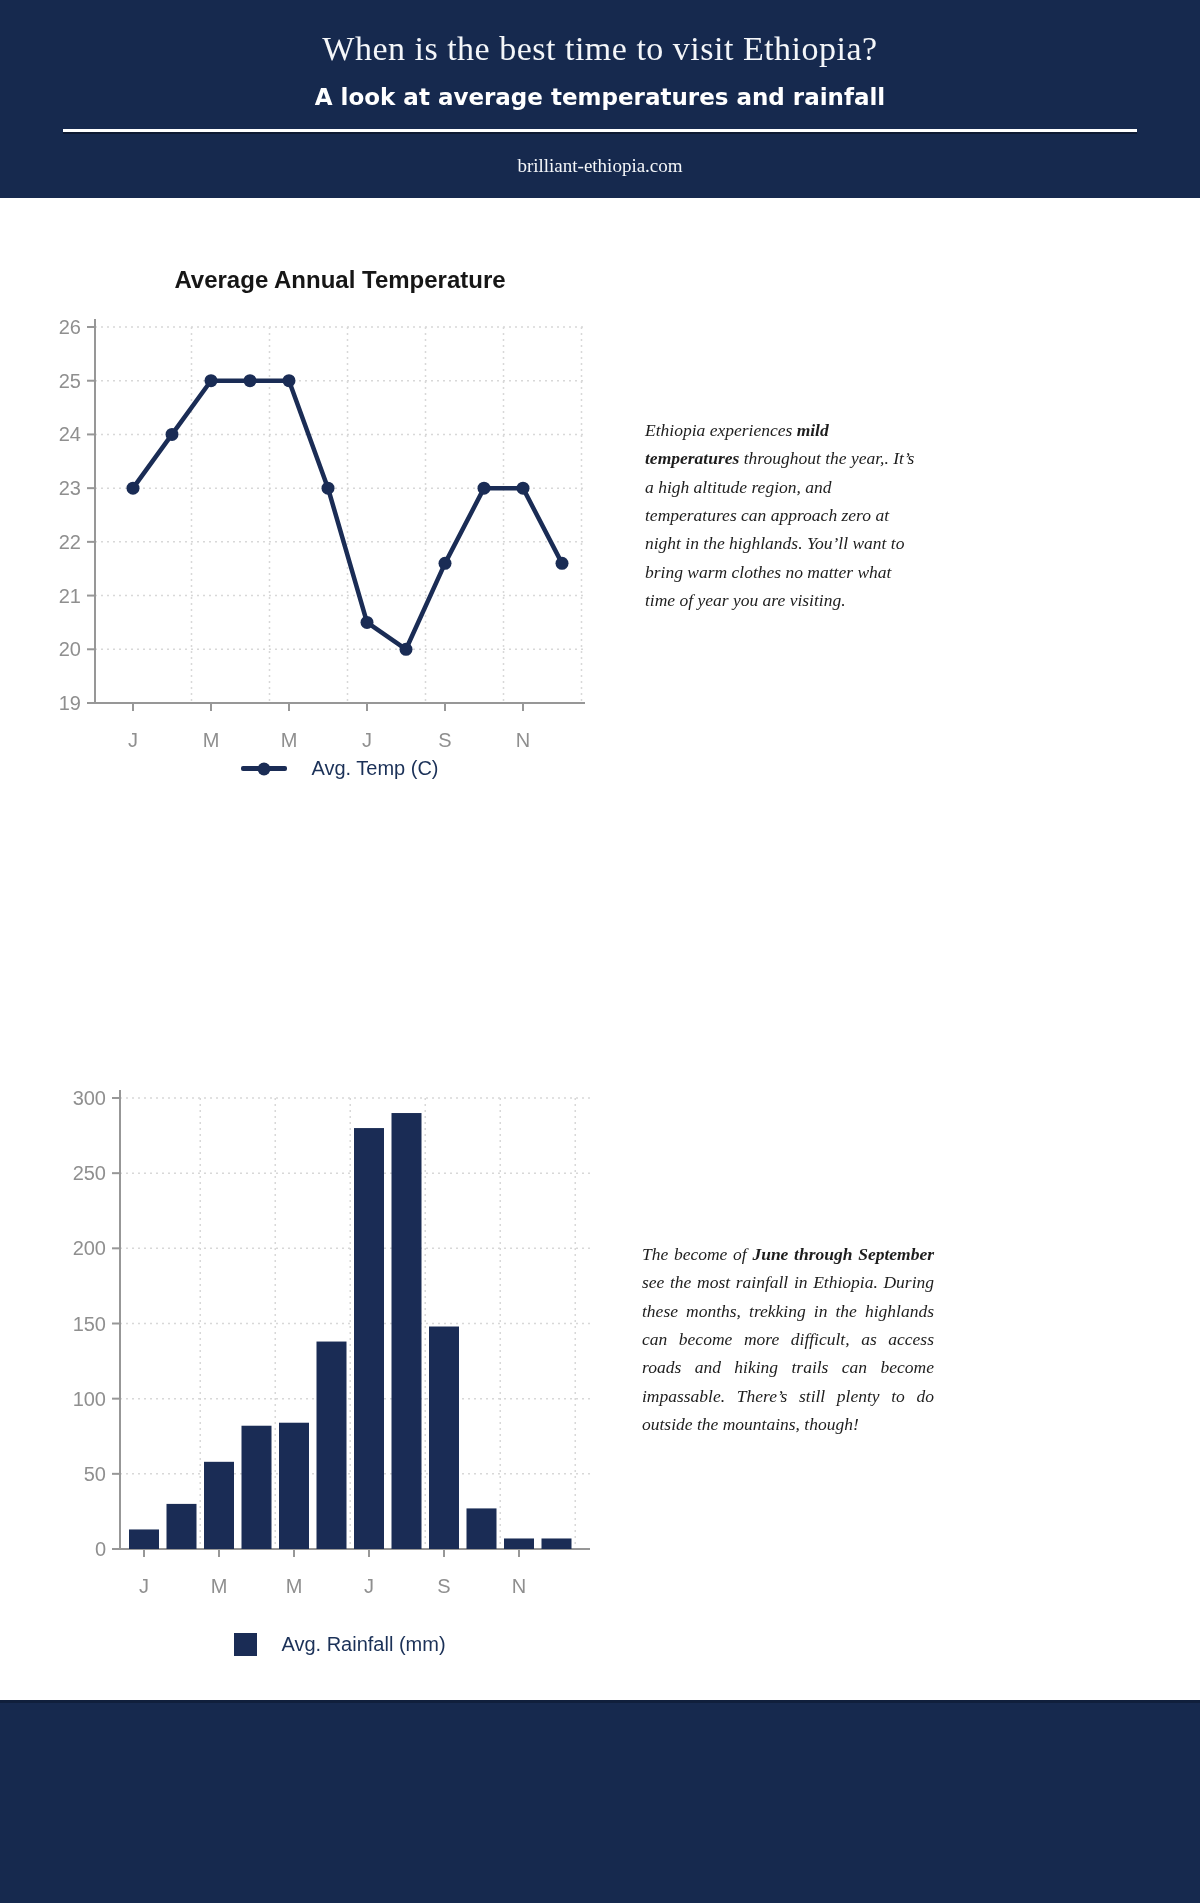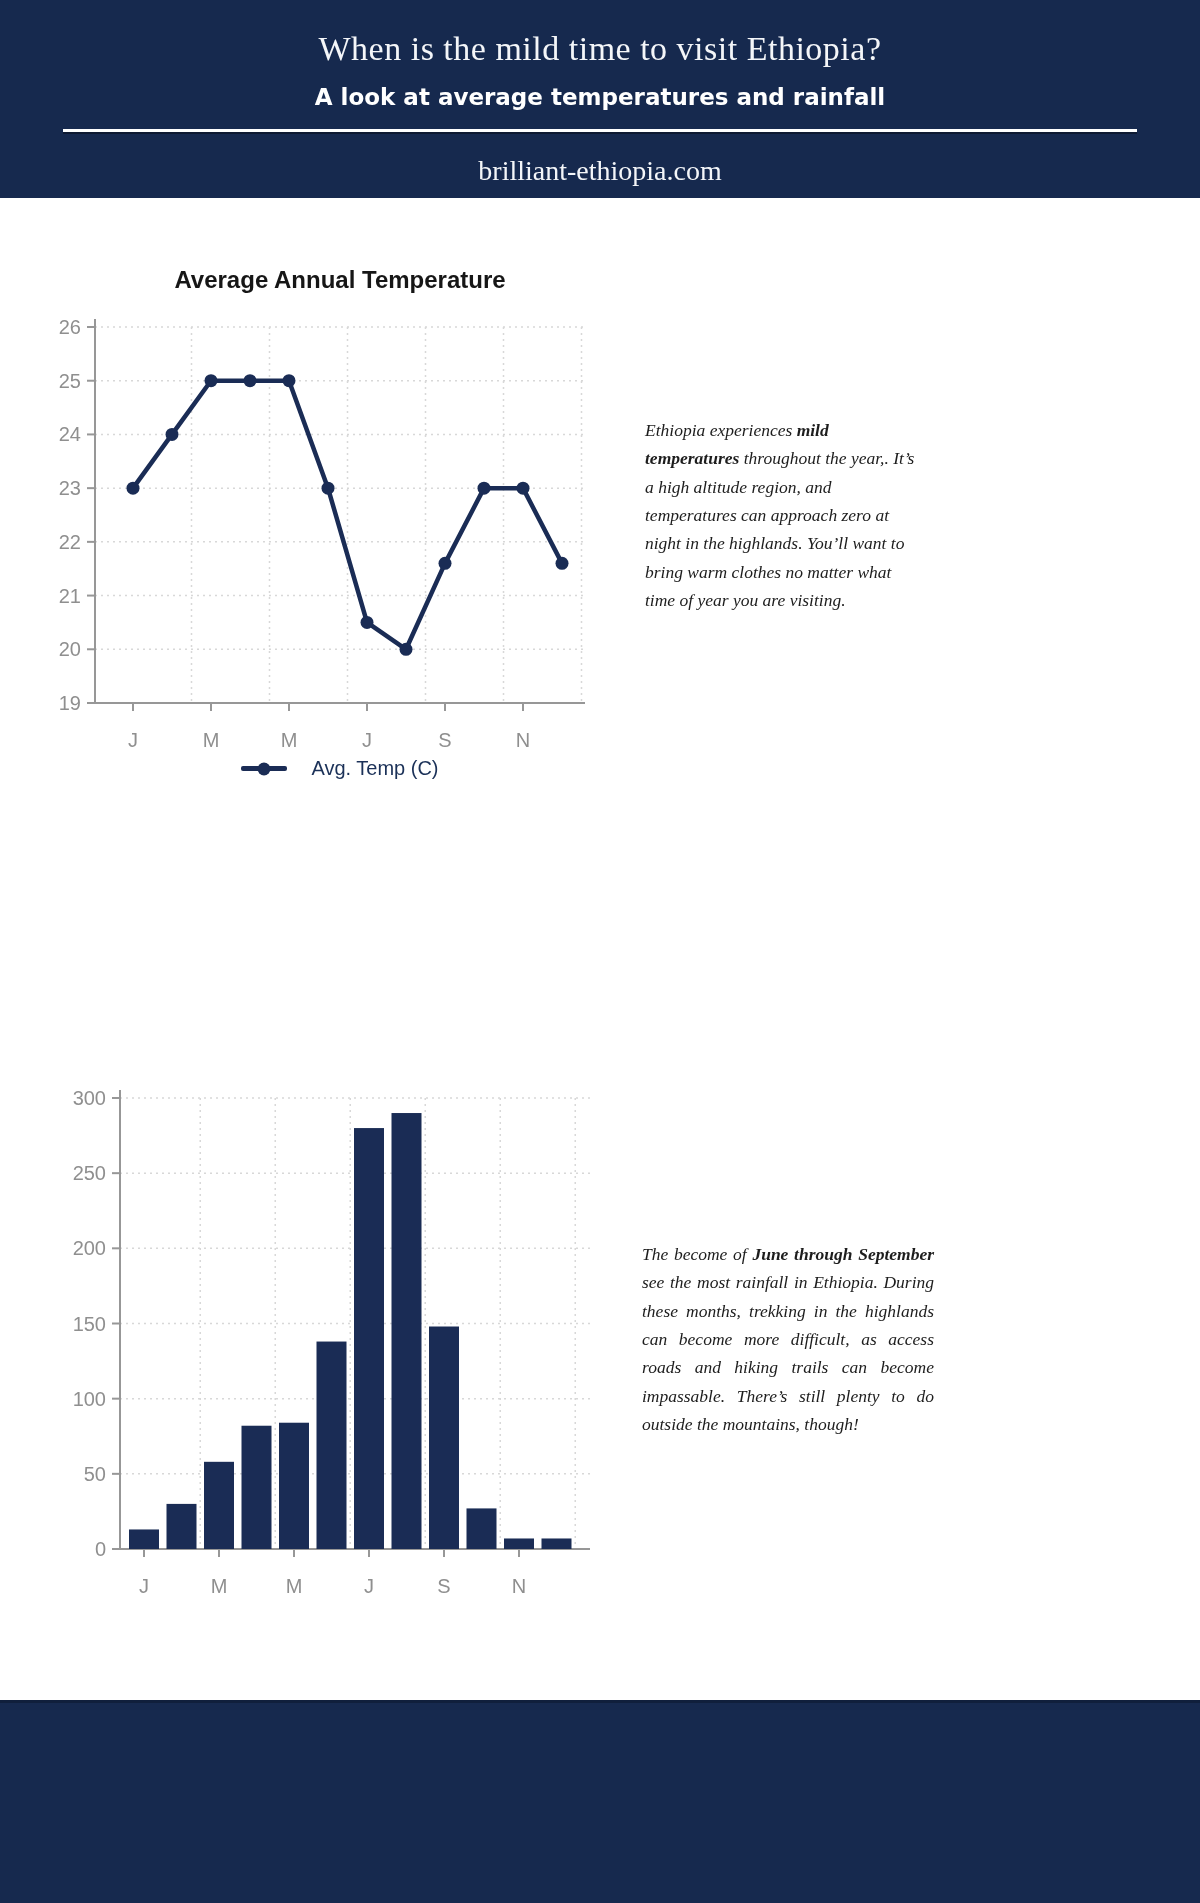--- a/index.html
+++ b/index.html
@@ -20,21 +20,21 @@
   .hero .subtitle {
     margin-top:16px; font-family:cursive, "DejaVu Sans", sans-serif;
     font-size:23px; font-weight:600; color:#ffffff;
   }
   .hero .rule {
     position:absolute; left:63px; right:63px; top:129px; height:3px;
     background:#ffffff; box-shadow:0 2px 0 rgba(0,0,0,0.35);
   }
   .hero .site {
     position:absolute; top:155px; left:0; width:100%;
-    font-family:"Liberation Serif", serif; font-size:28px;
+    font-family:"Liberation Serif", serif; font-size:19px;
   }
   
   .chart-title {
     position:absolute; width:560px; text-align:center;
     font-family:Liberation Sans, sans-serif; font-weight:700; font-size:24px; color:#161616;
   }
   #title-temp { left:60px; top:266px; }
   #title-rain { left:70px; top:1018px; }
   svg.chart { position:absolute; overflow:visible; }
   #chart-temp { left:60px; top:300px; }
@@ -71,21 +71,21 @@
     position:absolute; left:0; top:1700px; width:1200px; height:203px;
     background:#16294e; border-top:3px solid #101f3c; color:#f4f6f9;
   }
 </style>
 </head>
 <body>
 
 <div class="page">
 
   <header class="hero">
-    <h1>When is the mild time to visit Ethiopia?</h1>
+    <h1>When is the best time to visit Ethiopia?</h1>
     <div class="subtitle">A look at average temperatures and rainfall</div>
     <div class="rule"></div>
     <div class="site">brilliant-ethiopia.com</div>
   </header>
 
   <h2 class="chart-title" id="title-temp">Average Annual Temperature</h2>
   <svg class="chart" id="chart-temp" width="560" height="480" viewBox="0 0 560 480">
       <line x1="35" y1="349.2857142857143" x2="525" y2="349.2857142857143" class="grid"></line>
       <line x1="35" y1="295.57142857142856" x2="525" y2="295.57142857142856" class="grid"></line>
       <line x1="35" y1="241.85714285714286" x2="525" y2="241.85714285714286" class="grid"></line>
@@ -196,20 +196,24 @@
       <rect x="181.5" y="345.7266666666667" width="30" height="123.27333333333331" class="bar"></rect>
       <rect x="219" y="342.71999999999997" width="30" height="126.28000000000003" class="bar"></rect>
       <rect x="256.5" y="261.53999999999996" width="30" height="207.46000000000004" class="bar"></rect>
       <rect x="294" y="48.06666666666666" width="30" height="420.93333333333334" class="bar"></rect>
       <rect x="331.5" y="33.0333333333333" width="30" height="435.9666666666667" class="bar"></rect>
       <rect x="369" y="246.50666666666666" width="30" height="222.49333333333334" class="bar"></rect>
       <rect x="406.5" y="428.41" width="30" height="40.589999999999975" class="bar"></rect>
       <rect x="444" y="458.4766666666667" width="30" height="10.523333333333312" class="bar"></rect>
       <rect x="481.5" y="458.4766666666667" width="30" height="10.523333333333312" class="bar"></rect>
     </svg>
+  <div class="legend" id="legend-rain">
+    <span class="lm-square"></span>
+    <span>Avg. Rainfall (mm)</span>
+  </div>
   <p class="note" id="note-rain"><span>The become of </span><b>June through September</b><span> see the most rainfall in Ethiopia. During these months, trekking in the highlands can become more difficult, as access roads and hiking trails can become impassable. There’s still plenty to do outside the mountains, though!</span></p>
 
   <footer class="footer">
     
     
     
     
     
   </footer>
 

